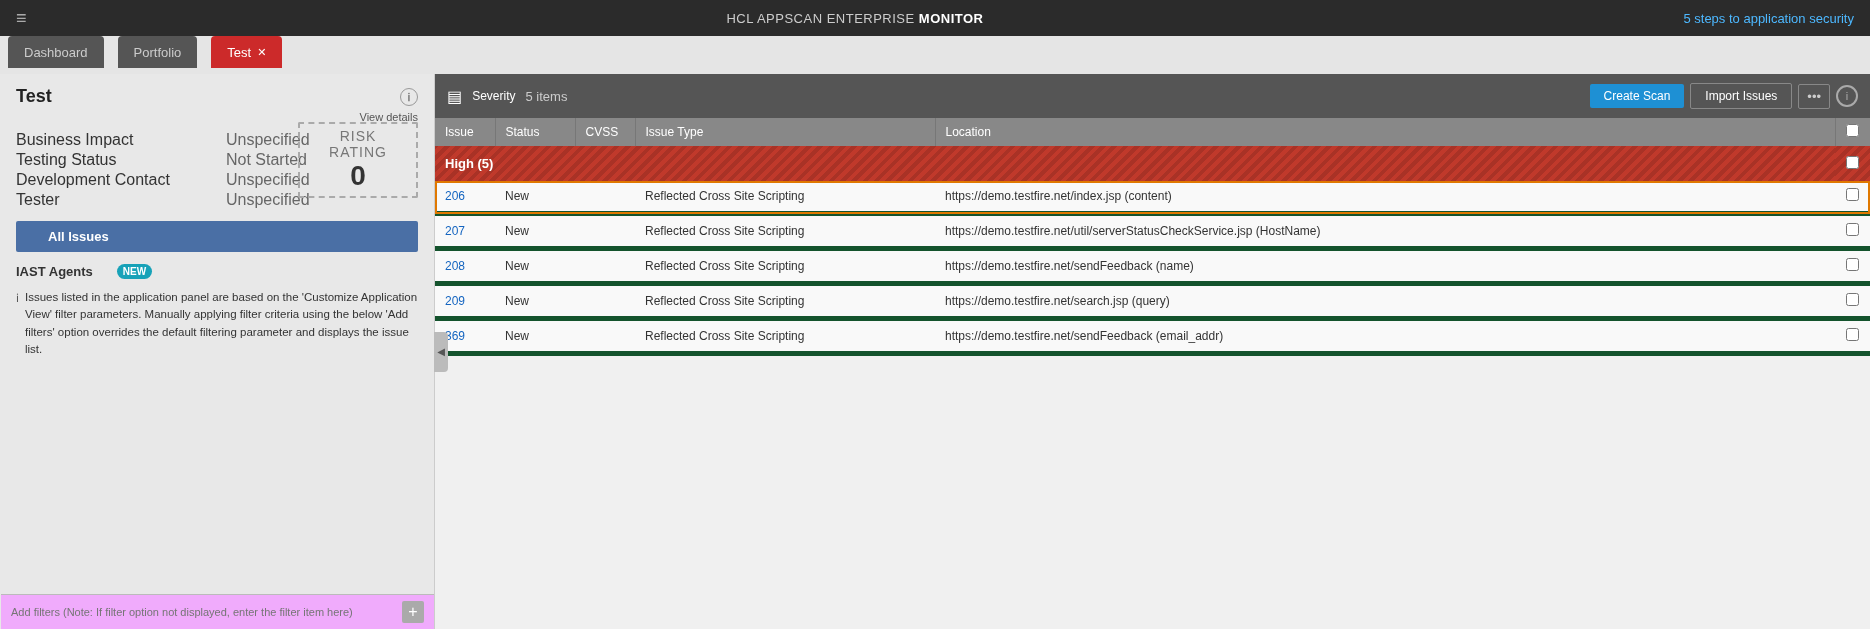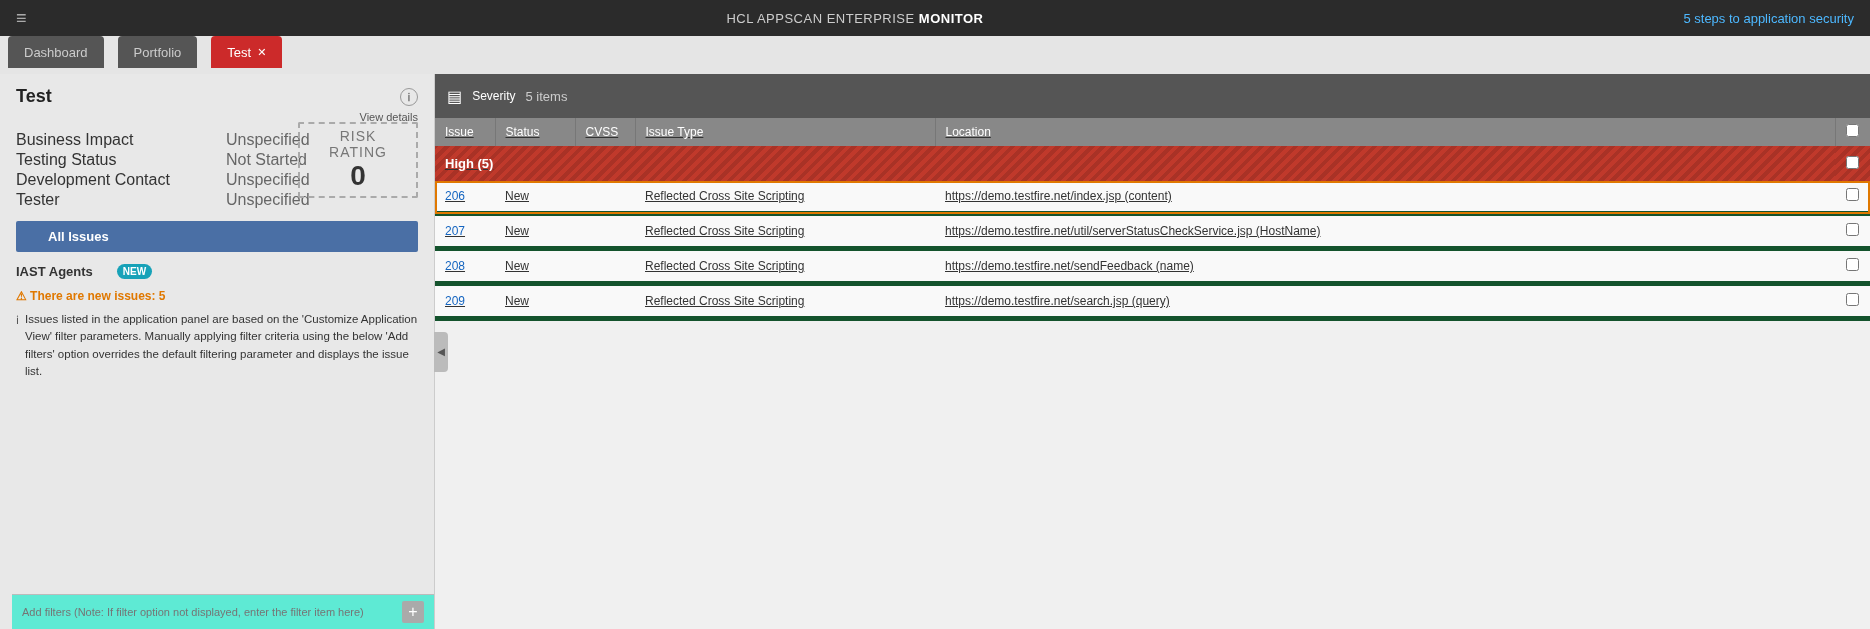--- a/index.html
+++ b/index.html
@@ -162,23 +162,23 @@
       line-height: 1.5;
       display: flex;
       gap: 6px;
       margin-bottom: 12px;
     }
     .info-icon { color: #555; flex-shrink: 0; margin-top: 1px; }
 
     .filter-bar {
       position: absolute;
       bottom: 0;
-      left: 12px;
+      left: 1px;
       right: 0;
-      background: #5eead4;
+      background: #f0abfc;
       border-top: 1px solid #bbb;
       display: flex;
       align-items: center;
       padding: 6px 10px;
       gap: 6px;
     }
     .filter-input {
       flex: 1;
       background: transparent;
       border: none;
@@ -400,23 +400,20 @@
       <div class="risk-rating-value">0</div>
     </div>
 
     <div class="all-issues-btn">All Issues</div>
 
     <div class="iast-agents-row">
       <span>IAST Agents</span>
       <span class="new-badge">NEW</span>
     </div>
 
-    <div class="new-issues-warning">
-      <span>⚠ There are new issues: 5</span>
-    </div>
 
     <div class="info-box">
       <span class="info-icon">ℹ</span>
       <span>Issues listed in the application panel are based on the 'Customize Application View' filter parameters. Manually applying filter criteria using the below 'Add filters' option overrides the default filtering parameter and displays the issue list.</span>
     </div>
 
     <div class="filter-bar">
       <input class="filter-input" type="text" placeholder="Add filters (Note: If filter option not displayed, enter the filter item here)" style="">
       <button class="add-filter-btn">+</button>
     </div>
@@ -425,23 +422,31 @@
   </div>
 
   <div class="right-panel">
 
     <div class="issues-header">
       <div class="issues-header-left">
         <span style="font-size:16px;">▤</span>
         <span style="font-size:12px;">Severity</span>
         <span style="font-size:13px;color:#ccc;">5 items</span>
       </div>
-    </div>
-
-    <div style="flex:1;overflow:auto;text-decoration:underline;">
+      <div class="issues-header-right">
+        <button class="create-scan-btn">Create Scan</button>
+        <button class="import-issues-btn">Import Issues</button>
+        <button class="more-btn">•••</button>
+        <div class="info-circle">
+          <span>i</span>
+        </div>
+      </div>
+    </div>
+
+    <div style="flex:1;overflow:auto;">
       <table class="issues-table">
         <thead>
           <tr>
             <th class="col-issue">Issue</th>
             <th class="col-status">Status</th>
             <th class="col-cvss">CVSS</th>
             <th class="col-type">Issue Type</th>
             <th class="col-location">Location</th>
             <th class="col-check checkbox-cell">
               <input type="checkbox" style="">
@@ -485,18 +490,26 @@
 
           <tr class="data-row">
             <td class="col-issue"><a class="issue-link">209</a></td>
             <td class="col-status">New</td>
             <td class="col-cvss"></td>
             <td class="col-type">Reflected Cross Site Scripting</td>
             <td class="col-location">https://demo.testfire.net/search.jsp (query)</td>
             <td class="checkbox-cell"><input type="checkbox" style=""></td>
           </tr>
 
+          <tr class="data-row">
+            <td class="col-issue"><a class="issue-link">369</a></td>
+            <td class="col-status">New</td>
+            <td class="col-cvss"></td>
+            <td class="col-type">Reflected Cross Site Scripting</td>
+            <td class="col-location">https://demo.testfire.net/sendFeedback (email_addr)</td>
+            <td class="checkbox-cell"><input type="checkbox" style=""></td>
+          </tr>
 
         </tbody>
       </table>
     </div>
   </div>
 </div>
 
 </body></html>

